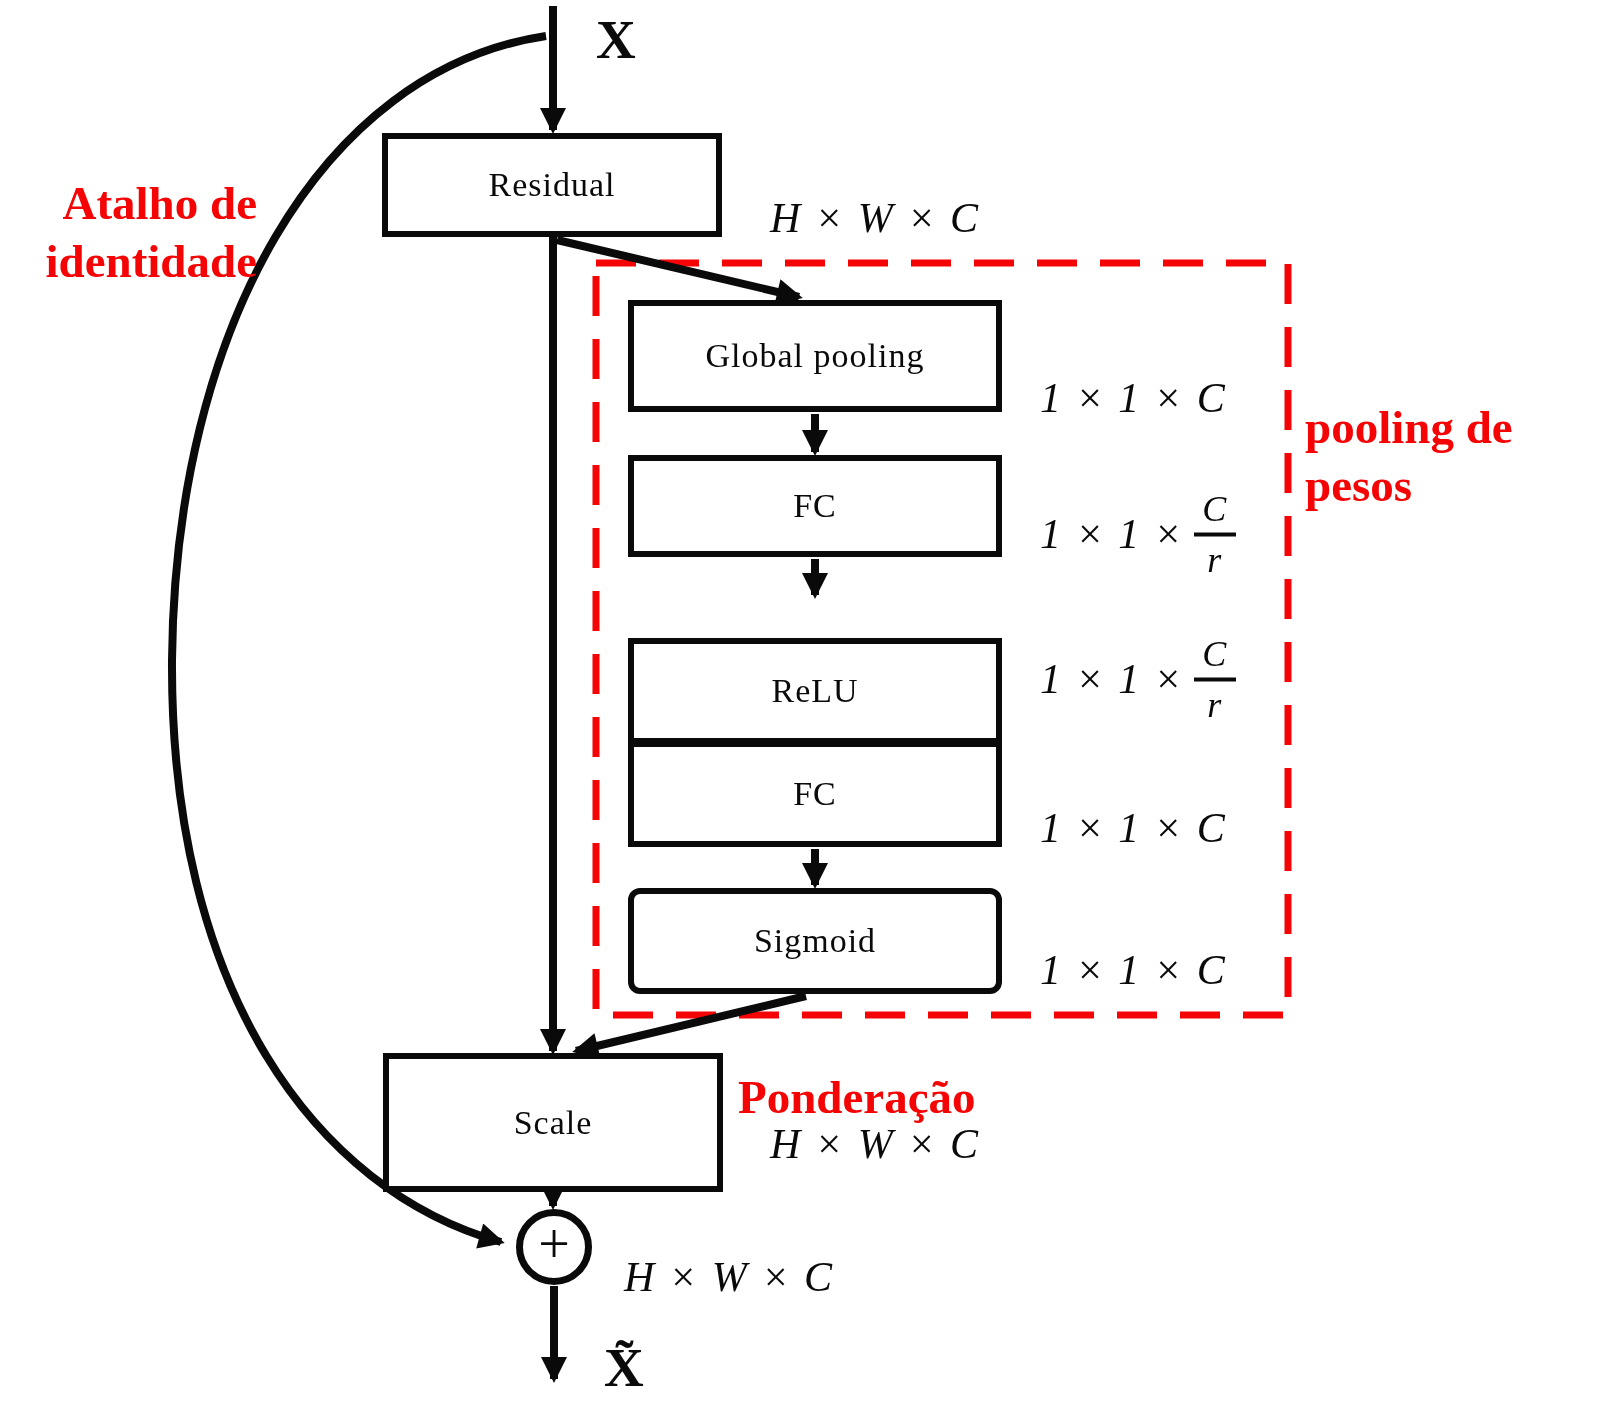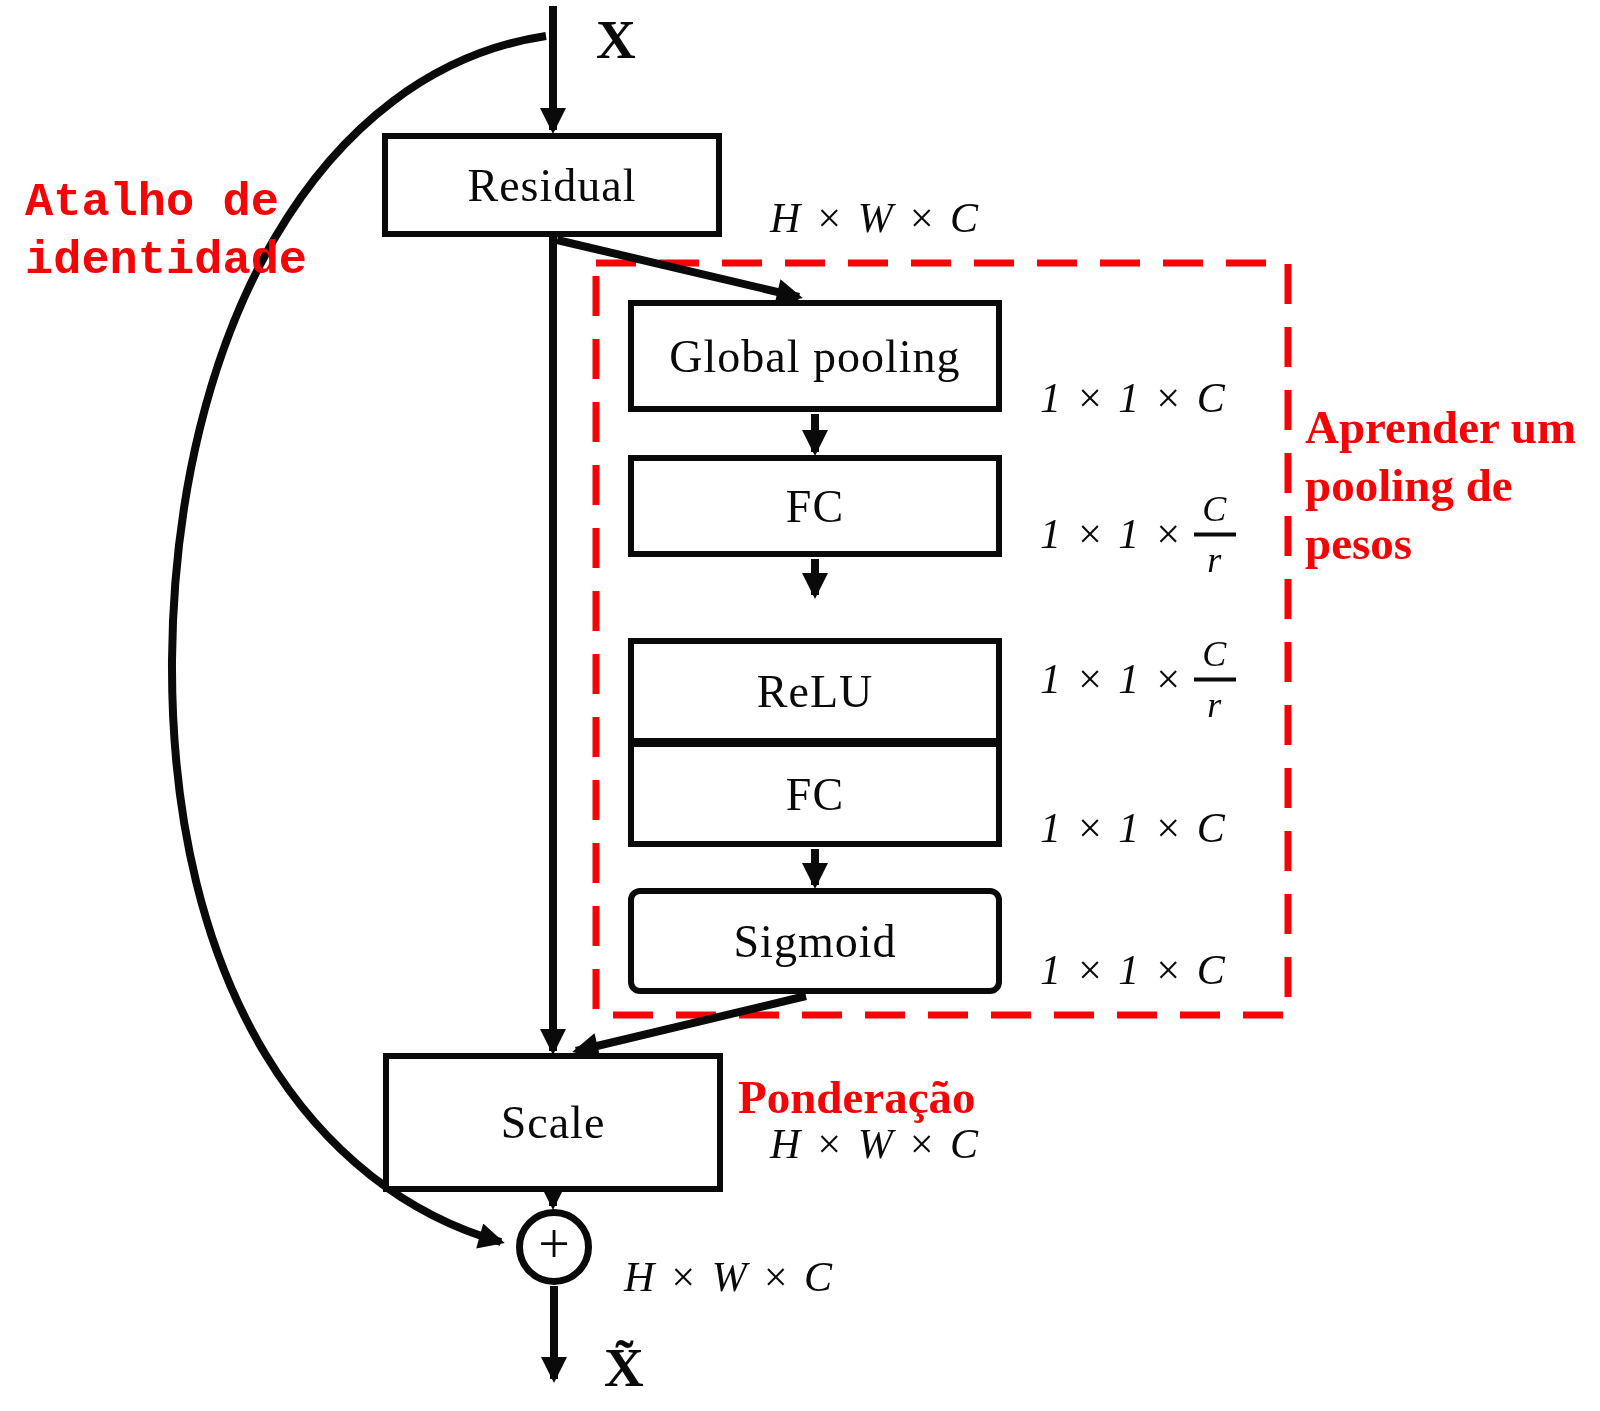--- a/index.html
+++ b/index.html
@@ -4,21 +4,21 @@
 <style>
   html,body{margin:0;padding:0;background:#ffffff;}
   #canvas{
     position:relative;width:1600px;height:1411px;background:#ffffff;overflow:hidden;
     font-family:"Liberation Serif","DejaVu Serif",serif;color:#0a0a0a;
   }
   #wires{position:absolute;left:0;top:0;width:1600px;height:1411px;}
   .block{
     position:absolute;box-sizing:border-box;background:#ffffff;border:6px solid #0a0a0a;
     display:flex;align-items:center;justify-content:center;
-    font-size:46px;letter-spacing:1px;
+    font-size:34px;letter-spacing:1px;
   }
   .dim{
     position:absolute;font-style:italic;font-size:42px;letter-spacing:2px;
     transform:translateY(-50%);white-space:nowrap;
   }
   .dimrow{display:flex;align-items:center;gap:10px;}
   .frac{display:inline-flex;flex-direction:column;align-items:center;line-height:1;font-size:36px;}
   .frac .num{border-bottom:4px solid #0a0a0a;padding:2px 8px 6px 8px;}
   .frac .den{padding-top:5px;}
   .red{
@@ -123,26 +123,25 @@
   </div>
 
   <div class="dim" style="left:1040px;top:828px;">1 × 1 × C</div>
 
   <div class="dim" style="left:1040px;top:970px;">1 × 1 × C</div>
 
   <div class="dim" style="left:770px;top:1144px;">H × W × C</div>
 
   <div class="dim" style="left:624px;top:1277px;">H × W × C</div>
 
-  <div class="red" style="left:25px;top:174px;width:232px;text-align:left;font-family:Liberation Mono, monospace;">
+  <div class="red" style="left:25px;top:174px;width:232px;text-align:right;">
     <div>Atalho de</div>
     <div>identidade</div>
   </div>
 
   <div class="red" style="left:1305px;top:398px;">
-    <div>Aprender um</div>
     <div>pooling de</div>
     <div>pesos</div>
   </div>
 
   <div class="red" style="left:738px;top:1068px;">Ponderação</div>
 
 </div>
 
 </body></html>

